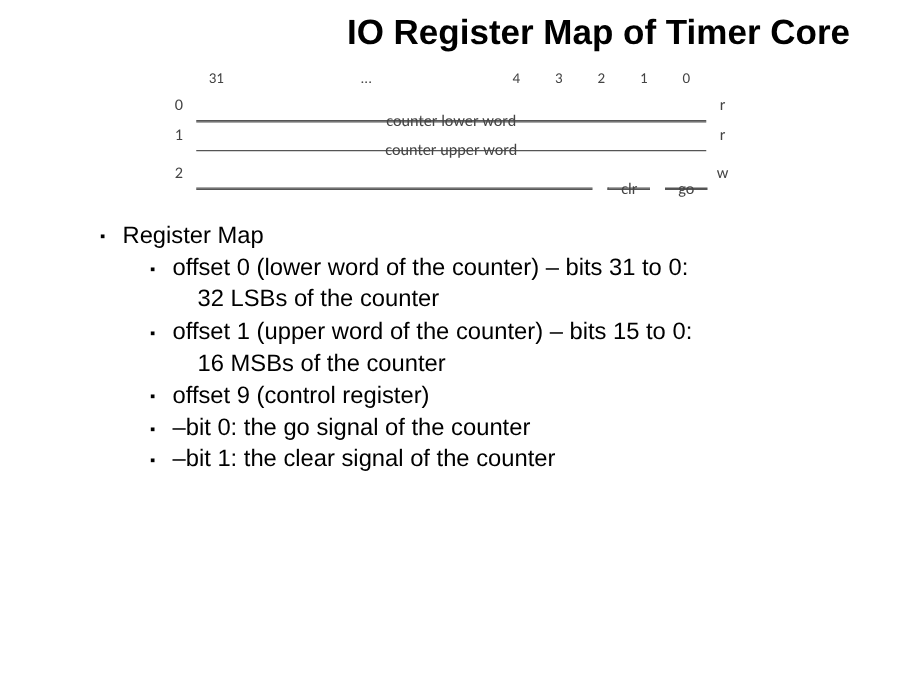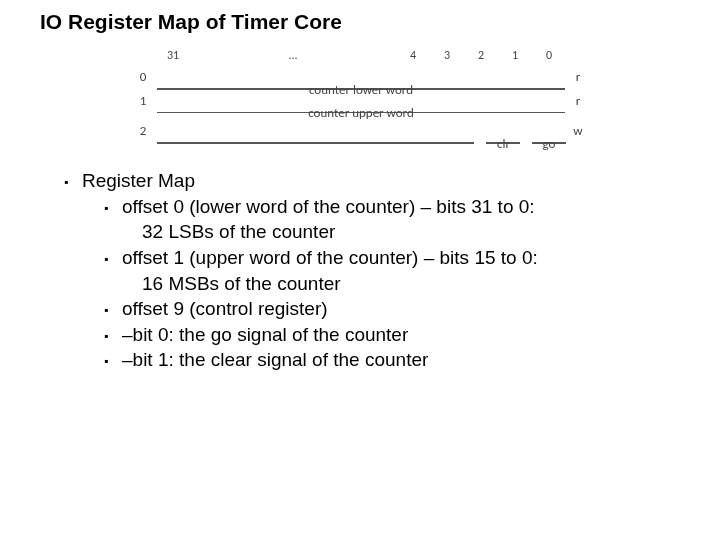--- a/index.html
+++ b/index.html
@@ -9,23 +9,23 @@
     width: 720px;
     height: 540px;
     background: #fff;
     font-family: Arial, Helvetica, sans-serif;
     color: #000;
   }
   .slide {
     padding: 10px 40px 20px 40px;
   }
   h1 {
-    font-size: 21px;
+    font-size: 28px;
     font-weight: bold;
-    text-align: left;
+    text-align: right;
     margin: 0 0 12px 0;
   }
   .diagram {
     margin: 0 auto 26px auto;
     width: 460px;
     font-family: "Segoe UI", Calibri, Arial, sans-serif;
     font-size: 13px;
     color: #444;
   }
   .bit-row {
@@ -80,21 +80,21 @@
   }
   .gap .cells { border-top: none; border-bottom: none; }
   .bitnum { font-size: 12px; color:#444; }
   .b31 { width: 34px; text-align:center; }
   .bell { flex:1; text-align:center; }
   .bnum { width: 34px; text-align:center; }
 
   ul.outer {
     list-style: none;
     padding-left: 44px;
-    margin: 0;
+    margin: 16px;
     font-size: 19px;
     line-height: 1.35;
   }
   ul.inner {
     list-style: none;
     padding-left: 40px;
     margin: 0;
   }
   ul.outer > li::before,
   ul.inner > li::before {

